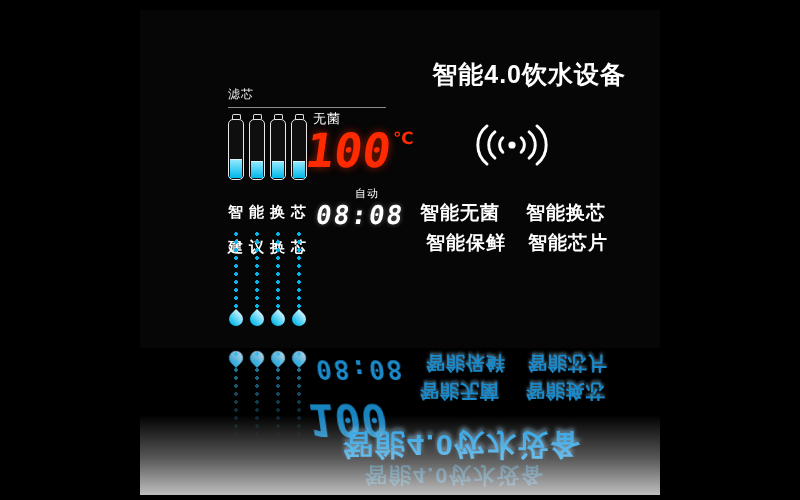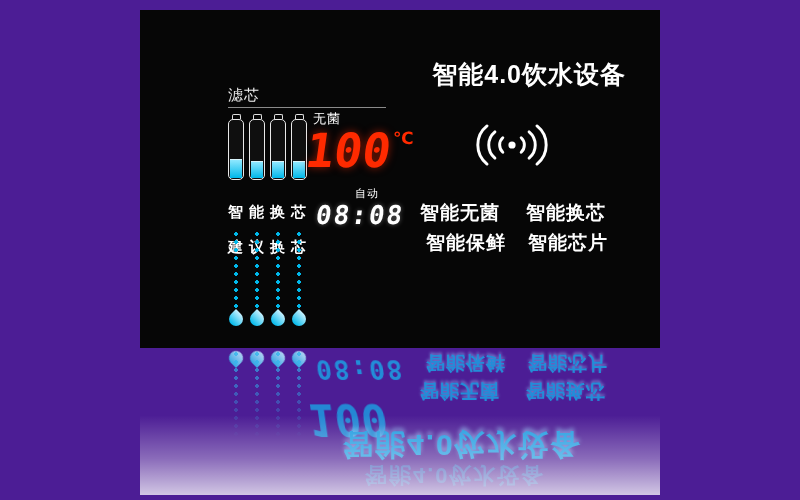--- a/index.html
+++ b/index.html
@@ -1,23 +1,23 @@
 <!DOCTYPE html>
 <html style="--panel-bg: #060606; --accent-cyan: #00b8ea; --temp-red: #ff2a00; --text-white: #ffffff; --reflection-blue: #1e9ae0; --reflection-cyan: #31b5ec;"><head>
 <meta charset="utf-8">
 <style>
   html,body{margin:0;padding:0;background:#ffffff;}
   body{font-family:"Liberation Sans","DejaVu Sans",sans-serif;}
-  .stage{position:relative;width:800px;height:500px;background:#4c1d95;overflow:hidden;}
+  .stage{position:relative;width:800px;height:500px;background:#000000;overflow:hidden;}
 
   
   .panel{position:absolute;left:140px;top:10px;width:520px;height:338px;background:var(--panel-bg,#060606);}
   .title{position:absolute;top:48px;right:34px;font-size:25px;font-weight:700;color:var(--text-white,#fff);letter-spacing:1px;}
 
-  .filter-label{position:absolute;left:88px;top:76px;font-size:15px;color:#eeeeee;letter-spacing:1px;}
+  .filter-label{position:absolute;left:88px;top:76px;font-size:12px;color:#eeeeee;letter-spacing:1px;}
   .filter-underline{position:absolute;left:88px;top:97px;width:158px;height:1px;background:#8a8a8a;}
 
   .filters{position:absolute;left:88px;top:104px;display:flex;gap:5px;}
   .filter-wrap{width:16px;height:66px;display:flex;flex-direction:column;align-items:center;}
   .filter-cap{width:7px;height:4px;border:1px solid #e0e0e0;border-bottom:none;border-radius:2px 2px 0 0;}
   .filter-body{position:relative;width:16px;flex:1;border:1.5px solid #e8e8e8;border-radius:5px;box-sizing:border-box;overflow:hidden;background:rgba(255,255,255,0.04);}
   .filter-fill{position:absolute;left:1px;right:1px;bottom:1px;background:linear-gradient(#8fe8ff,var(--accent-cyan,#00b8ea));border-top:1px solid rgba(255,255,255,.85);}
 
   .advice{position:absolute;left:88px;font-size:15px;font-weight:700;color:#fff;letter-spacing:6px;white-space:nowrap;}
   .advice.line1{top:180px;margin-top:48px;}

